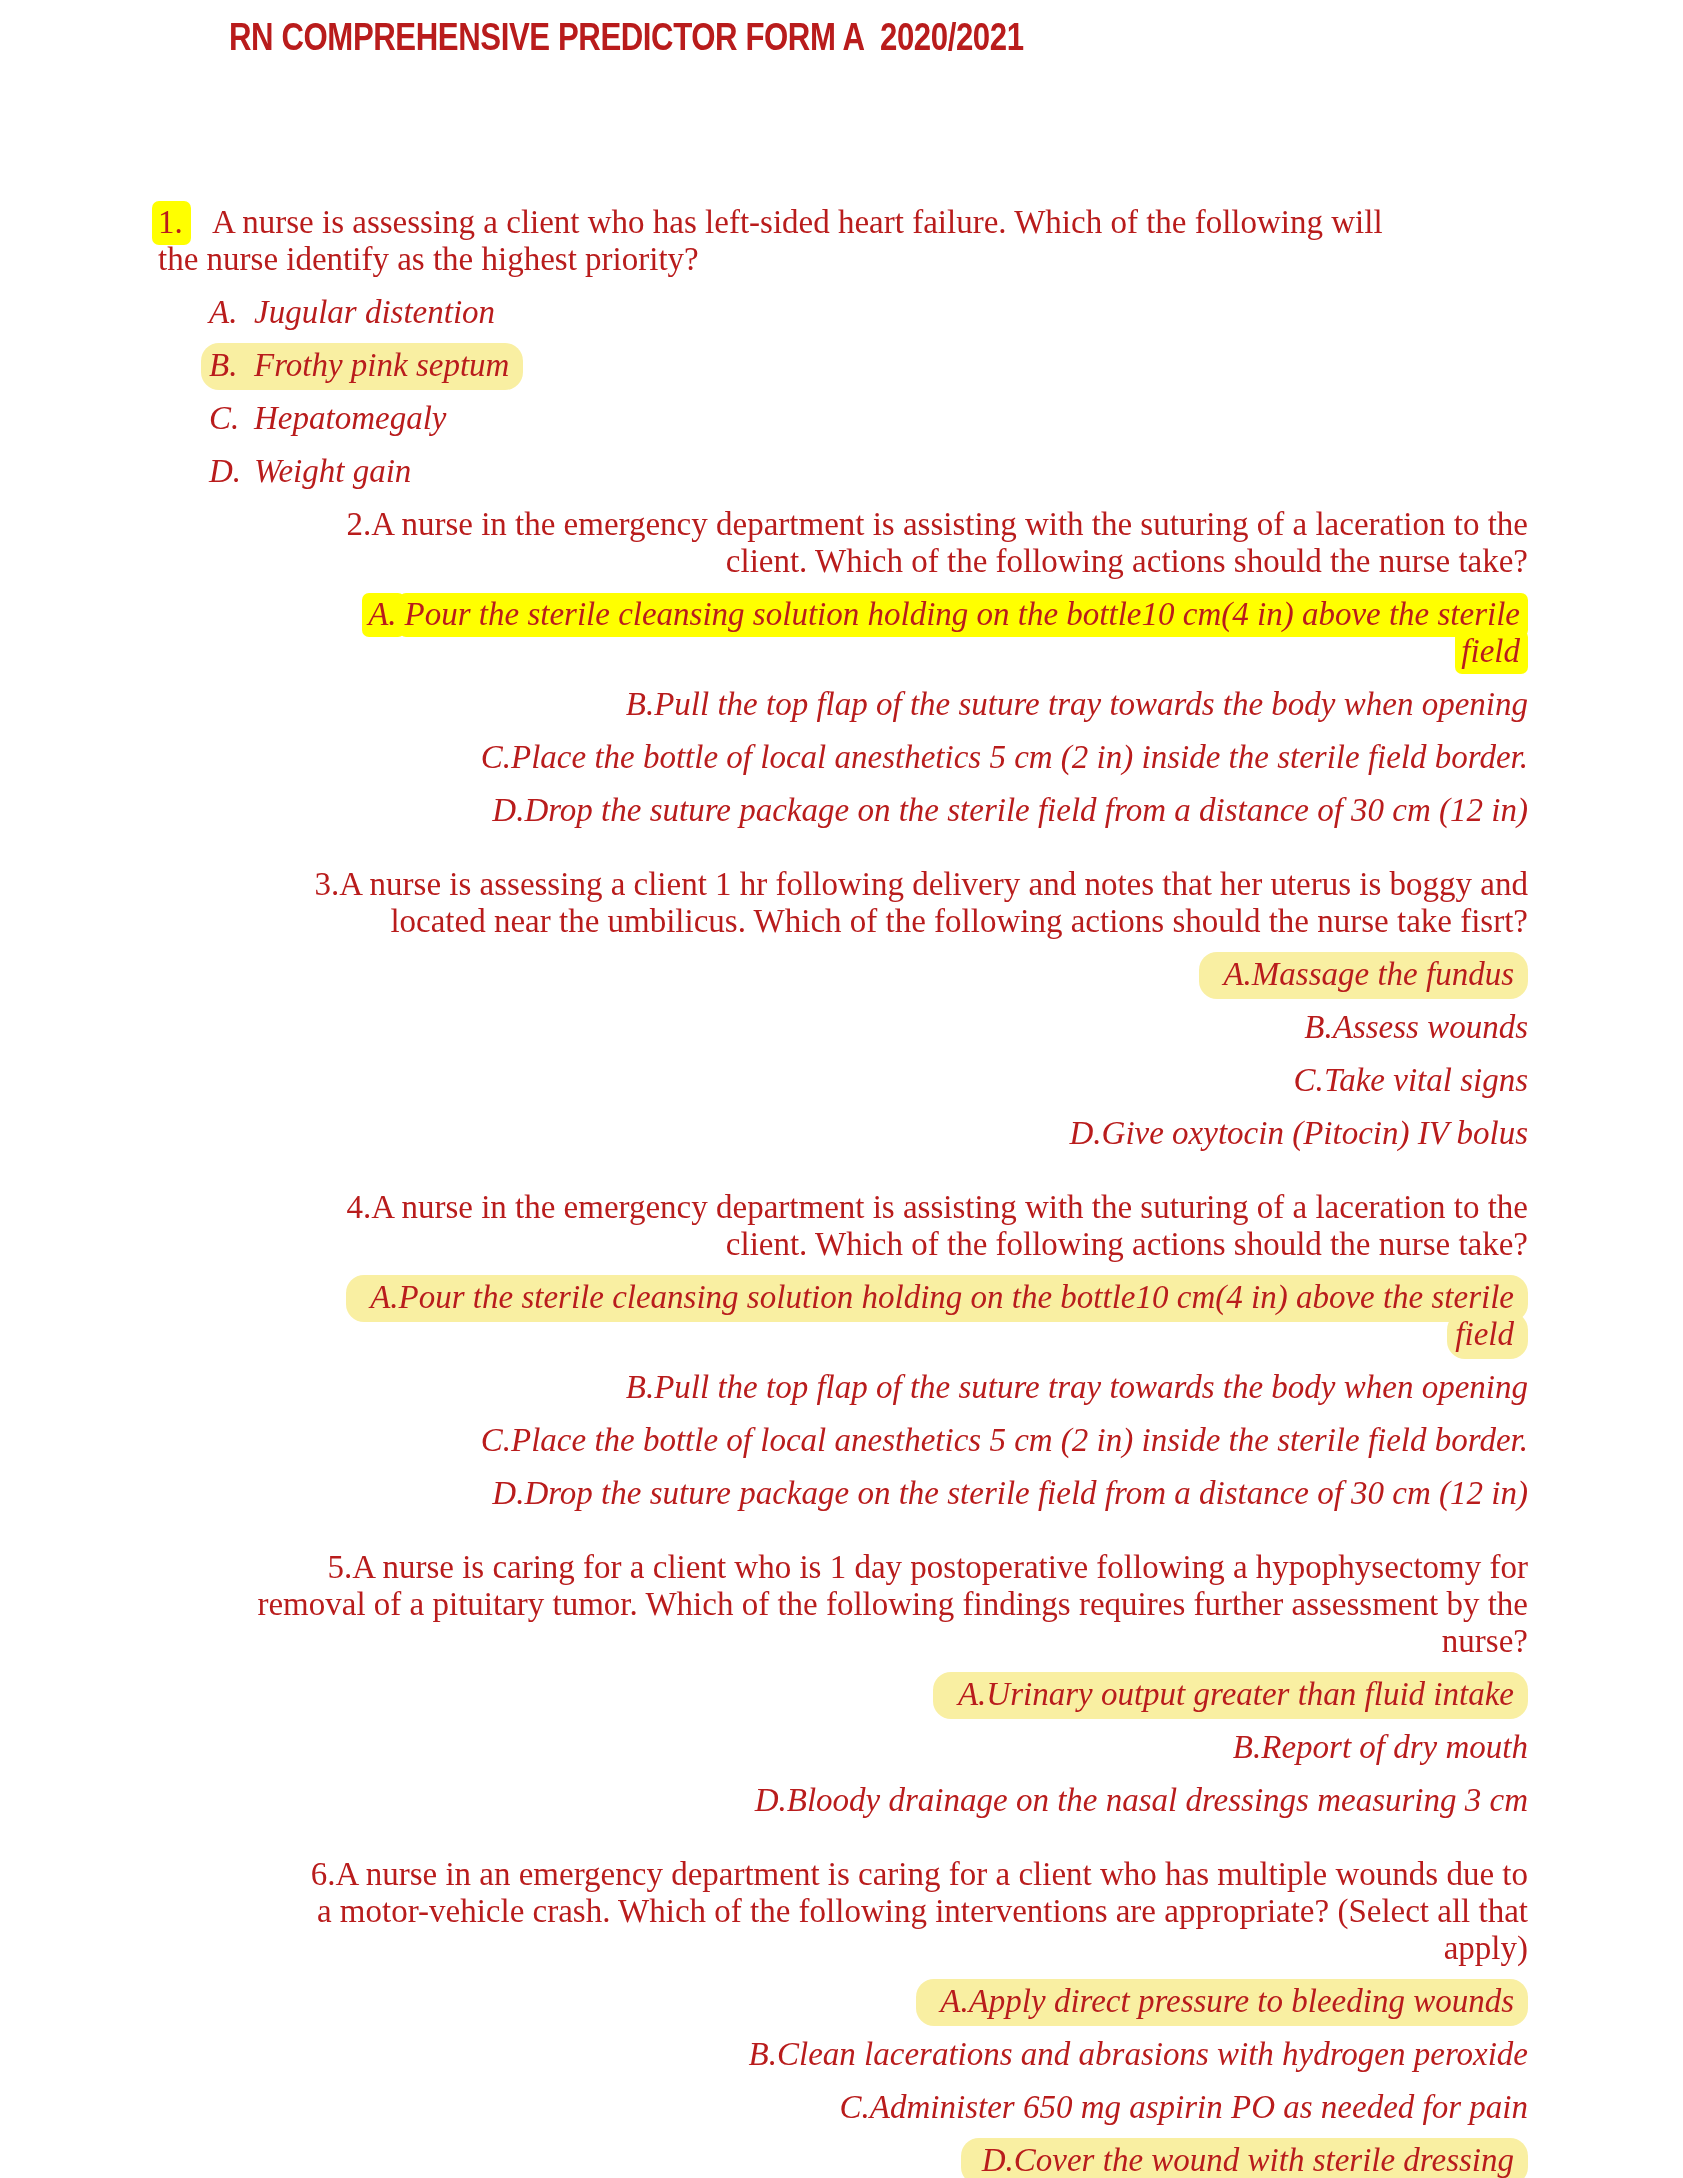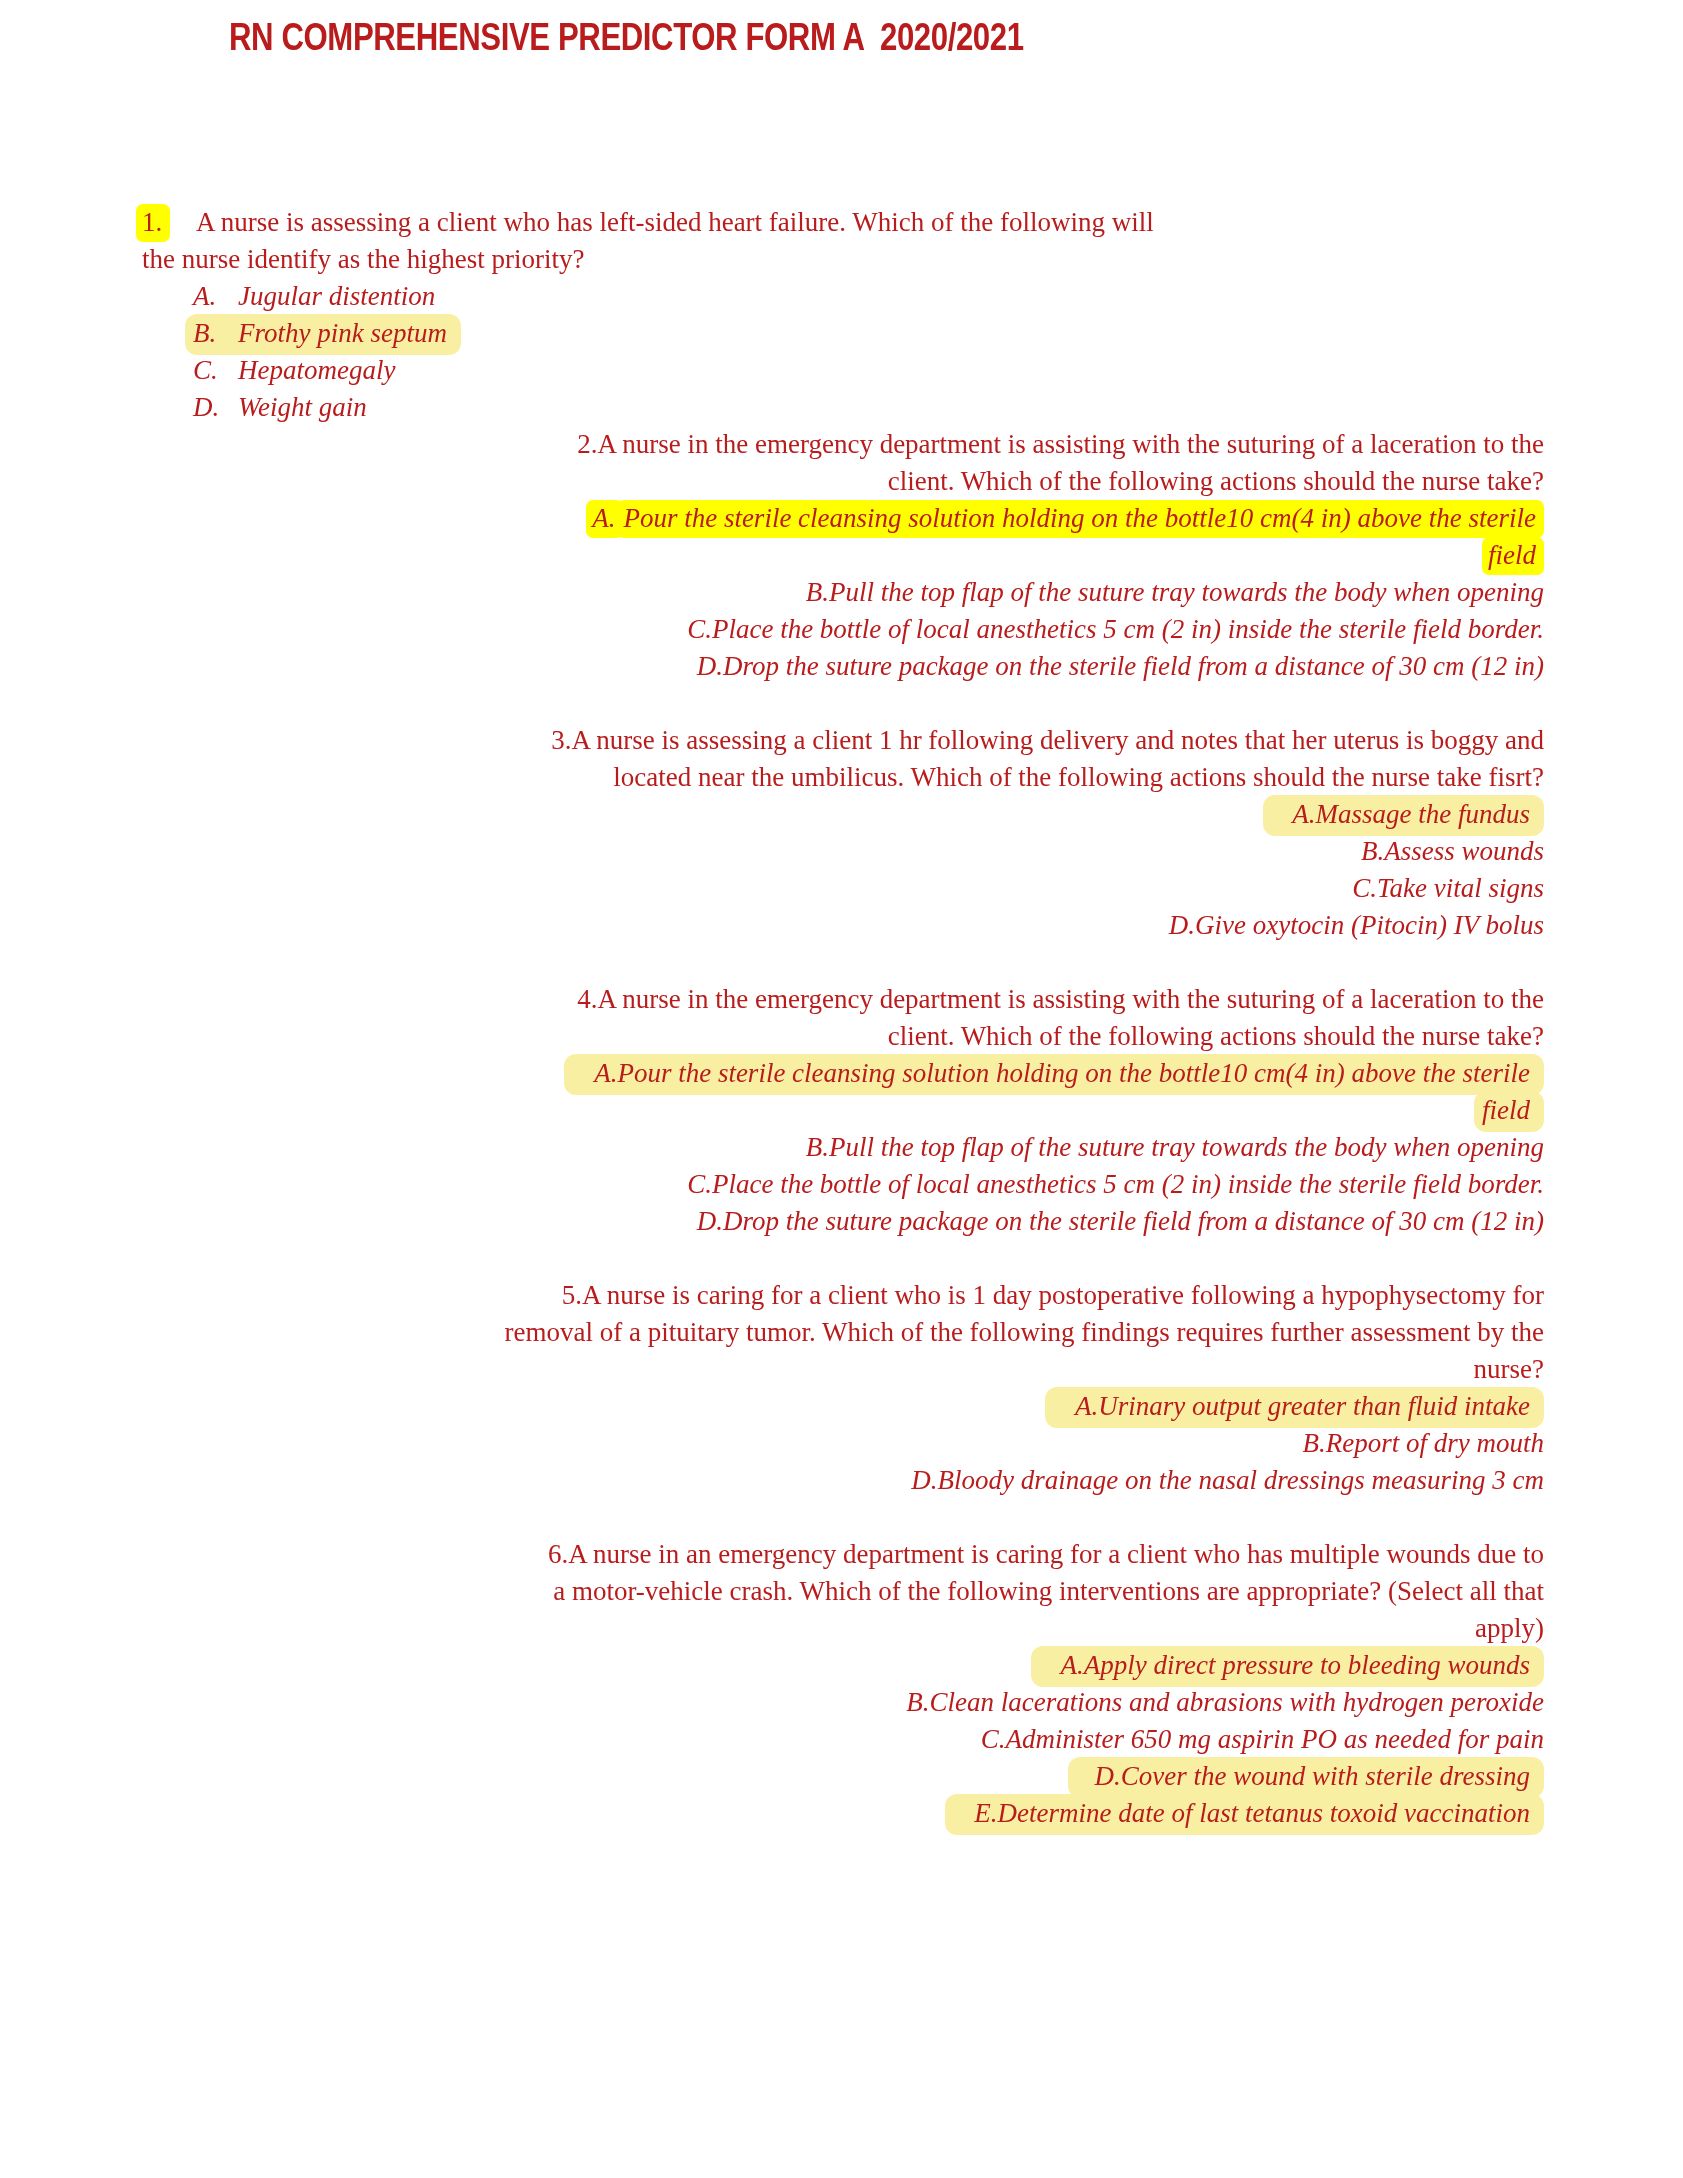--- a/index.html
+++ b/index.html
@@ -26,40 +26,40 @@
     transform: scaleX(0.82);
     transform-origin: left center;
   }
   .doc-body { margin-top: 144px; }
   .question { margin: 0; }
   .question + .question { margin-top: 37px; text-align: right; }
   
   .question:nth-of-type(2) { margin-top: 0; }
 
   .stem, .option {
-    font-size: 27px;
+    font-size: 33px;
     line-height: 37px;
-    margin: 0;
+    margin: 16px;
   }
   .qnum {
     display: inline-block;
     width: 54px;
     text-indent: 0;
   }
   .stem-text, .opt-text { white-space: pre-line; }
 
   .options { margin-left: 51px; font-style: italic; }
   .option { padding-left: 45px; text-indent: -45px; }
   .opt-letter { display: inline-block; min-width: 45px; text-indent: 0; }
 
   .hl-pale {
     background: var(--hl-pale, #F9EFA2);
     padding: 4px 14px 7px 8px;
     margin-left: -8px;
-    border-radius: 12px;
+    border-radius: 18px;
     -webkit-box-decoration-break: clone;
     box-decoration-break: clone;
   }
   .hl-bright {
     background: var(--hl-bright, #FFFF00);
     padding: 3px 8px 5px 6px;
     margin-left: -6px;
     border-radius: 7px;
     -webkit-box-decoration-break: clone;
     box-decoration-break: clone;

